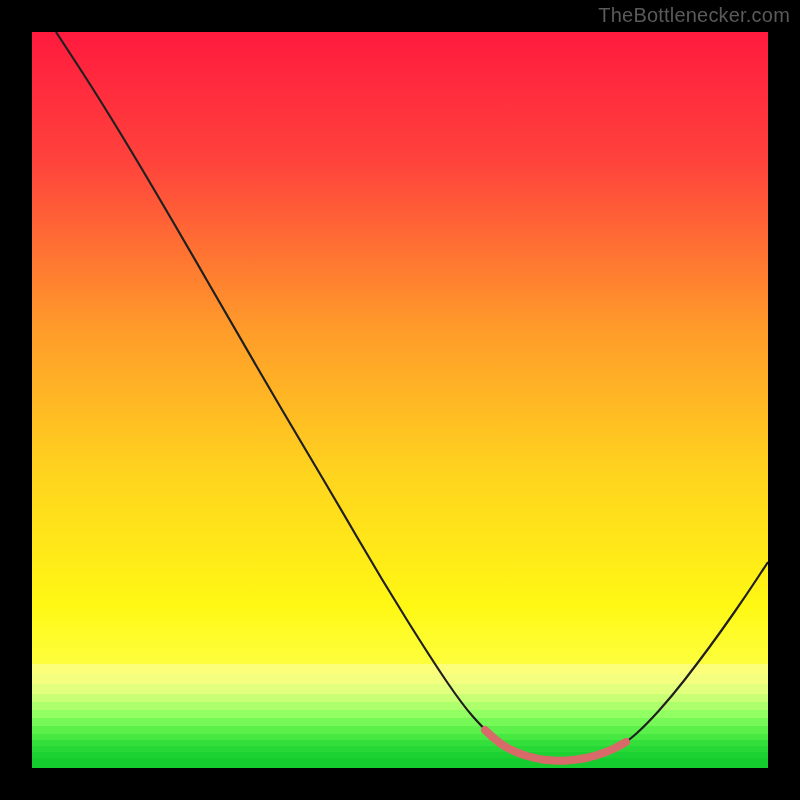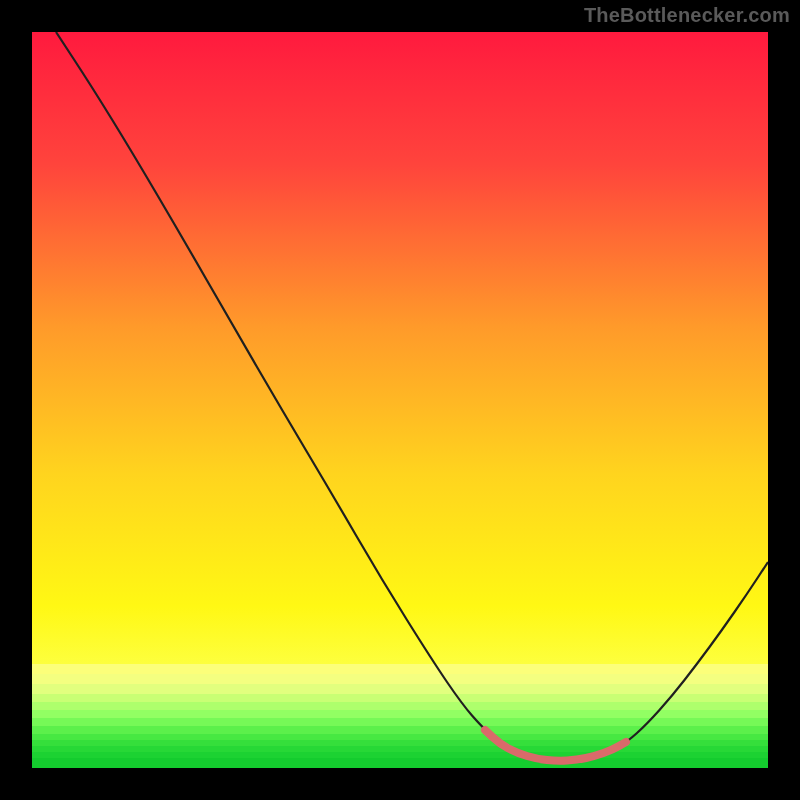--- a/index.html
+++ b/index.html
@@ -10,21 +10,21 @@
     position: relative;
     font-family: Arial, sans-serif;
     overflow: hidden;
   }
   .watermark {
     position: absolute;
     top: 4px;
     right: 10px;
     color: #5a5a5a;
     font-size: 20px;
-    font-weight: 700;
+    font-weight: 400;
     z-index: 10;
     letter-spacing: 0.2px;
   }
   .plot-area {
     position: absolute;
     left: 32px;
     top: 32px;
     width: 736px;
     height: 736px;
     overflow: hidden;

